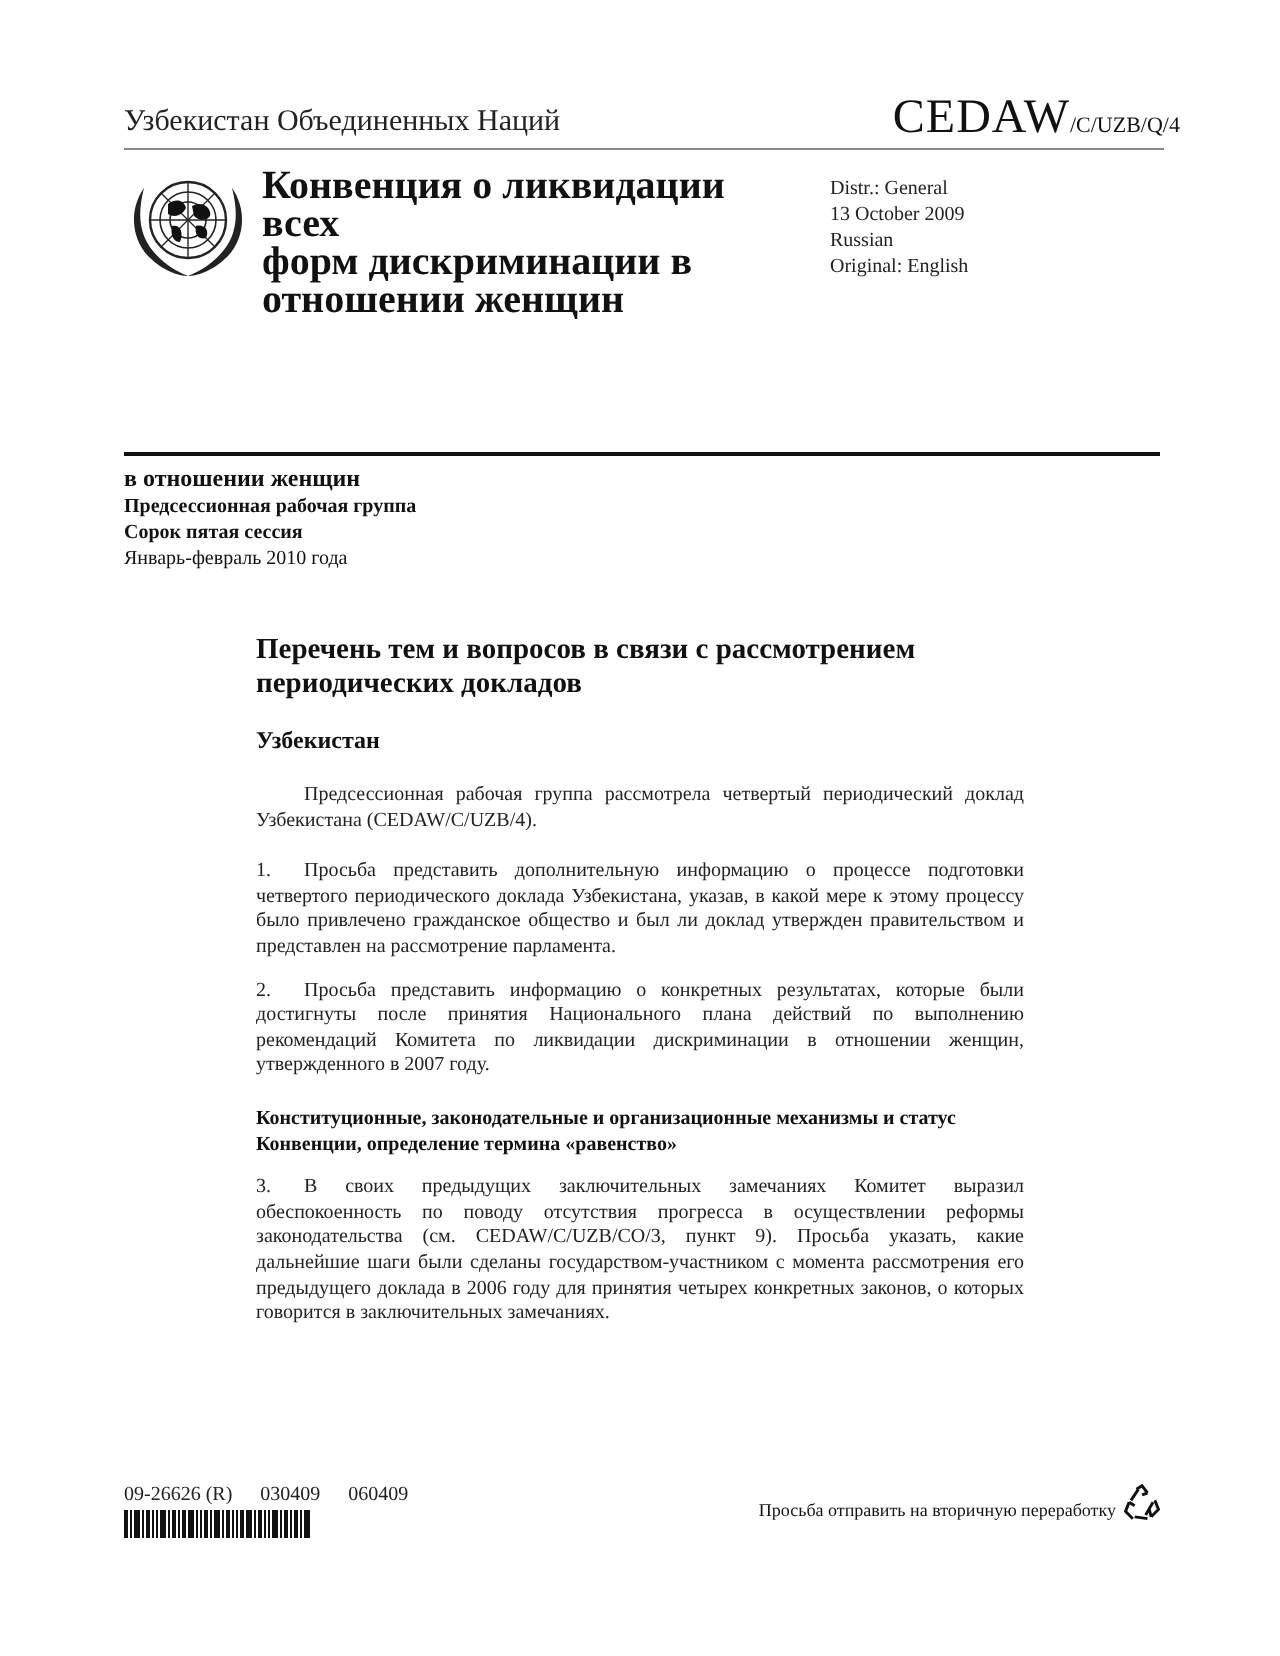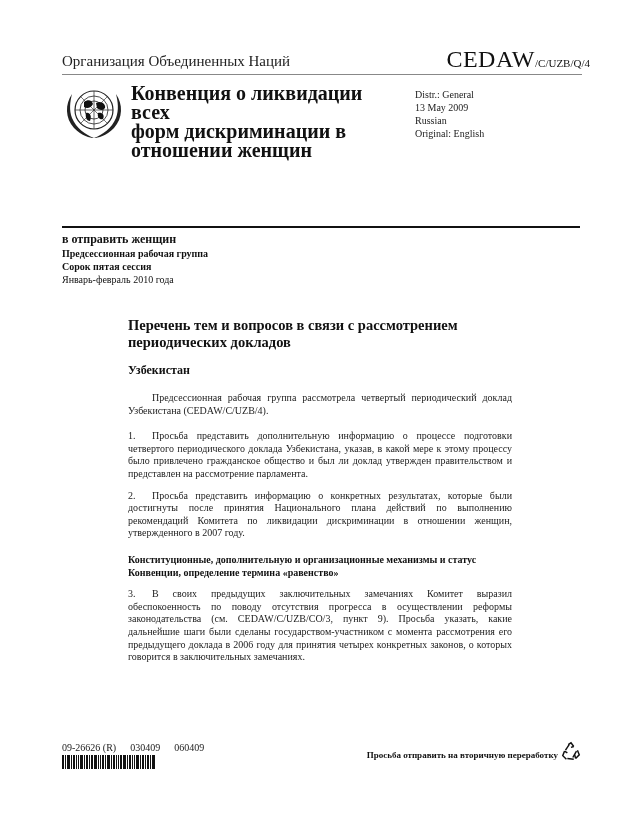--- a/index.html
+++ b/index.html
@@ -22,27 +22,27 @@
   .doc-title { font-size: 14.5px; font-weight: bold; line-height: 17px; margin: 0 0 12px 0; }
   .country { font-size: 12px; font-weight: bold; margin: 0 0 14px 0; }
   .para { font-size: 10px; line-height: 12.6px; text-align: justify; margin: 0 0 9px 0; color: #222; }
   .intro { text-indent: 24px; margin-bottom: 13px; }
   .sec-head { font-size: 10px; font-weight: bold; line-height: 12.6px; margin: 0 0 9px 0; }
   .numbered .num { display: inline-block; width: 24px; }
   .footer-left { left: 62px; top: 742px; font-size: 10px; color: #222; }
   .footer-left .codes span { margin-right: 14px; }
   .barcode { margin-top: 2px; display: flex; height: 14px; width: 120px; }
   .barcode i { display: block; height: 14px; background: #111; margin-right: 1px; }
-  .recycle-note { right: 82px; top: 750px; font-size: 9px; font-weight: bold; color: #111; }
+  .recycle-note { right: 82px; top: 750px; font-size: 9px; font-weight: normal; color: #111; }
   .recycle-icon { right: 58px; top: 741px; width: 22px; height: 22px; }
 </style>
 </head>
 <body>
 
-<div class="abs org">Организация Объединенных Наций</div>
+<div class="abs org">Узбекистан Объединенных Наций</div>
 <div class="abs symbol"><span>CEDAW</span><span class="suffix">/C/UZB/Q/4</span></div>
 <div class="abs rule-thin"></div>
 
 <div class="abs emblem">
   <svg width="64" height="64" viewBox="0 0 64 64">
 
     <g fill="#222">
       <path d="M10 16 C3 26 3 40 12 50 C20 58 28 60 32 60 C24 57 14 50 10 40 C7 32 8 24 10 16 Z"></path>
       <path d="M54 16 C61 26 61 40 52 50 C44 58 36 60 32 60 C40 57 50 50 54 40 C57 32 56 24 54 16 Z"></path>
     </g>
@@ -65,43 +65,43 @@
 </div>
 
 <div class="abs conv-title">
   <div>Конвенция о ликвидации всех</div>
   <div>форм дискриминации в</div>
   <div>отношении женщин</div>
 </div>
 
 <div class="abs distr">
   <div>Distr.: General</div>
-  <div>13 May 2009</div>
+  <div>13 October 2009</div>
   <div>Russian</div>
   <div>Original: English</div>
 </div>
 
 <div class="abs rule-thick"></div>
 
 <div class="abs committee">
-  <div class="b1">в отправить женщин</div>
+  <div class="b1">в отношении женщин</div>
   <div class="b2">Предсессионная рабочая группа</div>
   <div class="b2">Сорок пятая сессия</div>
   <div class="n">Январь-февраль 2010 года</div>
 </div>
 
 <div class="abs main">
   <h1 class="doc-title">Перечень тем и вопросов в связи с рассмотрением периодических докладов</h1>
   <div class="country">Узбекистан</div>
   <p class="para intro">Предсессионная рабочая группа рассмотрела четвертый периодический доклад Узбекистана (CEDAW/C/UZB/4).</p>
 
   <p class="para numbered"><span class="num">1.</span><span>Просьба представить дополнительную информацию о процессе подготовки четвертого периодического доклада Узбекистана, указав, в какой мере к этому процессу было привлечено гражданское общество и был ли доклад утвержден правительством и представлен на рассмотрение парламента.</span></p>
   <p class="para numbered" style="margin-bottom:14px"><span class="num">2.</span><span>Просьба представить информацию о конкретных результатах, которые были достигнуты после принятия Национального плана действий по выполнению рекомендаций Комитета по ликвидации дискриминации в отношении женщин, утвержденного в 2007 году.</span></p>
 
-  <div class="sec-head">Конституционные, дополнительную и организационные механизмы и статус Конвенции, определение термина «равенство»</div>
+  <div class="sec-head">Конституционные, законодательные и организационные механизмы и статус Конвенции, определение термина «равенство»</div>
   <p class="para numbered"><span class="num">3.</span><span>В своих предыдущих заключительных замечаниях Комитет выразил обеспокоенность по поводу отсутствия прогресса в осуществлении реформы законодательства (см. CEDAW/C/UZB/CO/3, пункт 9). Просьба указать, какие дальнейшие шаги были сделаны государством-участником с момента рассмотрения его предыдущего доклада в 2006 году для принятия четырех конкретных законов, о которых говорится в заключительных замечаниях.</span></p>
 </div>
 
 <div class="abs footer-left">
   <div class="codes">
     <span>09-26626 (R)</span><span>030409</span><span>060409</span>
   </div>
   <div class="barcode">
     <i style="width:2px"></i>
       <i style="width:1px"></i>

